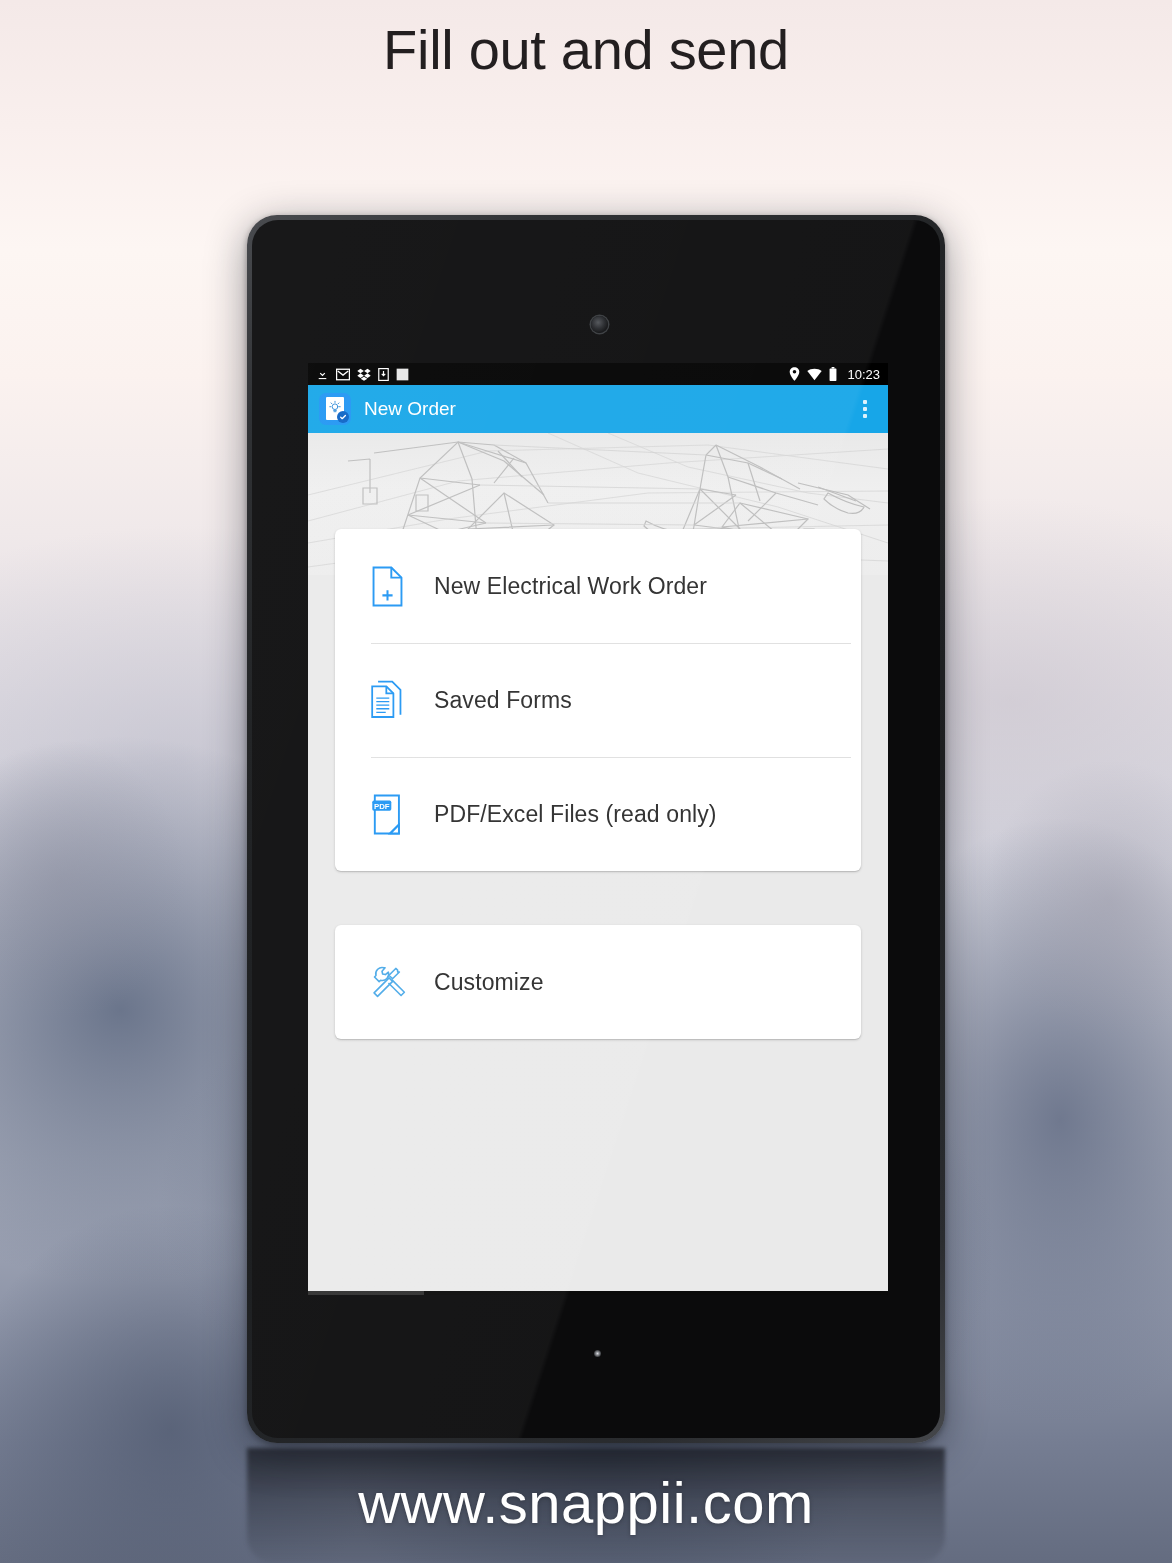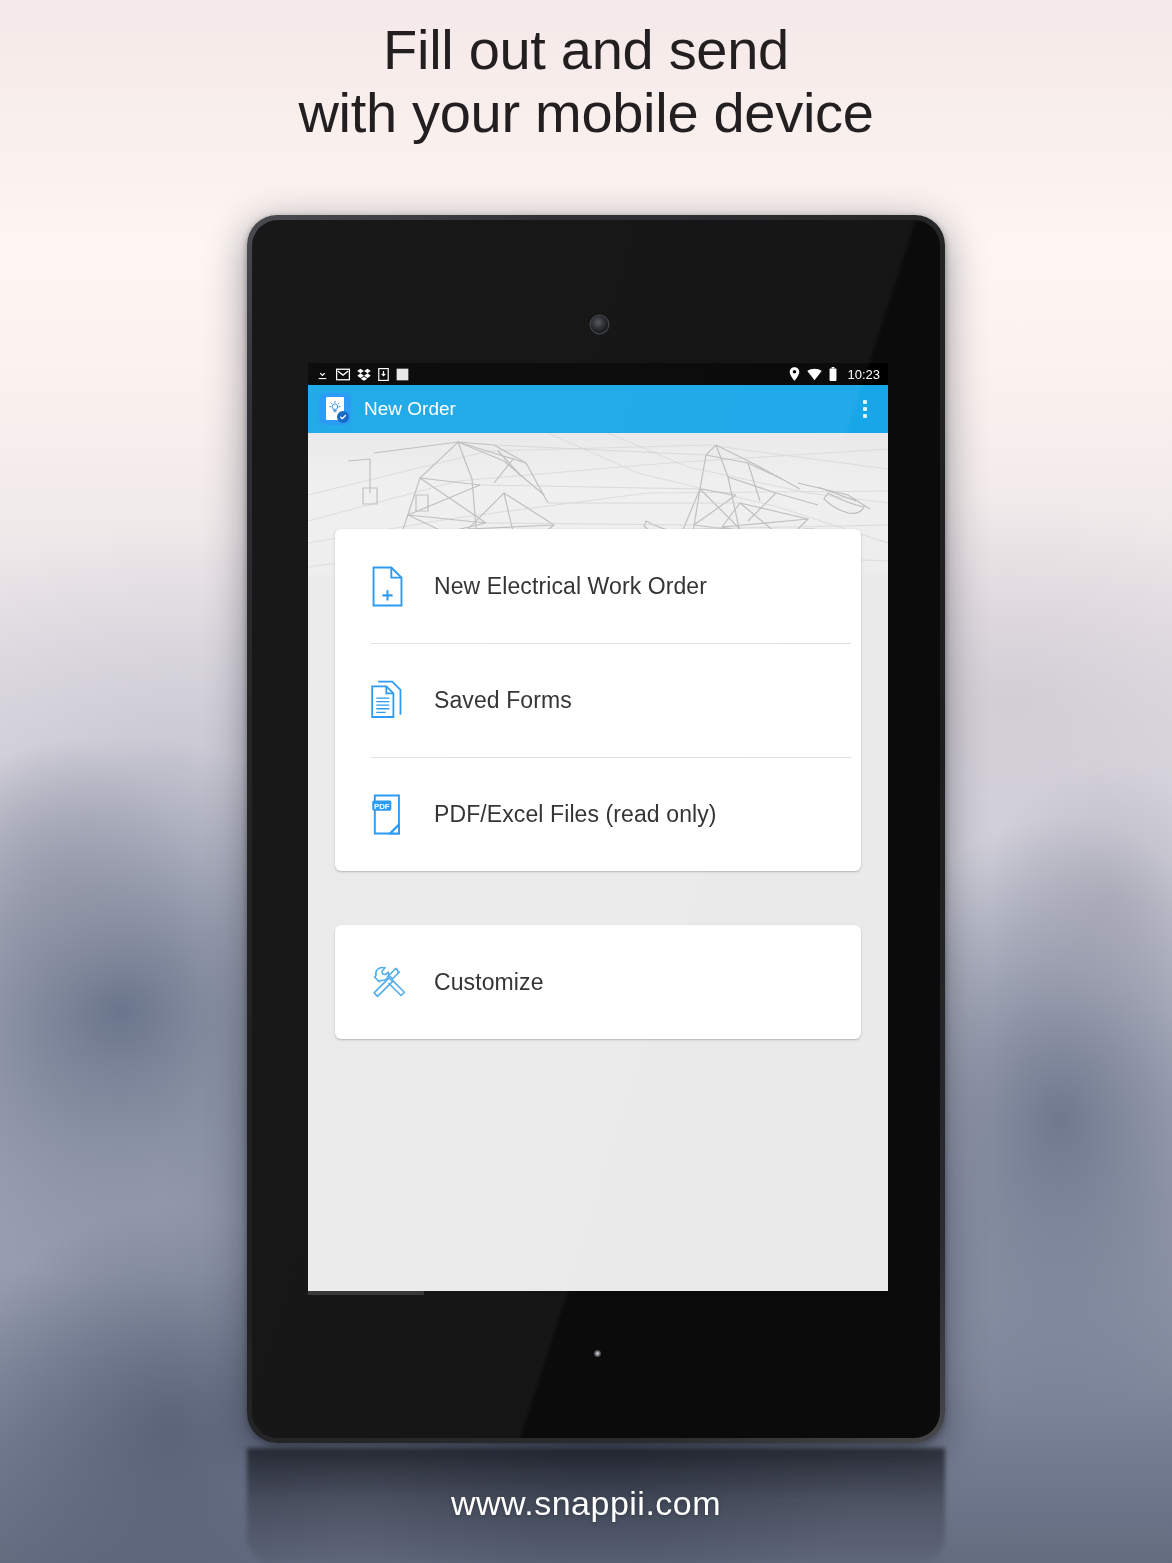--- a/index.html
+++ b/index.html
@@ -66,21 +66,21 @@
   #headline .ln { display: block; white-space: nowrap; }
 
   
   #footer-url {
     position: absolute;
     left: 0;
     top: 1478px;
     width: 1172px;
     text-align: center;
     color: #ffffff;
-    font-size: 34px;
+    font-size: 58px;
     line-height: 50px;
     font-weight: 400;
     letter-spacing: 0.5px;
     text-shadow: 0 1px 4px rgba(0,0,0,0.25);
   }
 
   
   #tablet-reflection {
     position: absolute;
     left: 247px;
@@ -327,21 +327,20 @@
   .tab.active + .tab::before { background: transparent; }
 </style>
 </head>
 <body>
 
 <div id="bg"></div>
 <div id="bg-noise"></div>
 
 <div id="headline">
   <span class="ln">Fill out and send</span>
-  <span class="ln">with your mobile device</span>
 </div>
 
 <div id="tablet-reflection"></div>
 
 <div id="tablet">
   <div id="tablet-inner">
 
     <div id="camera"></div>
     <div id="led-dot"></div>
     <div id="glass-glare"></div>

